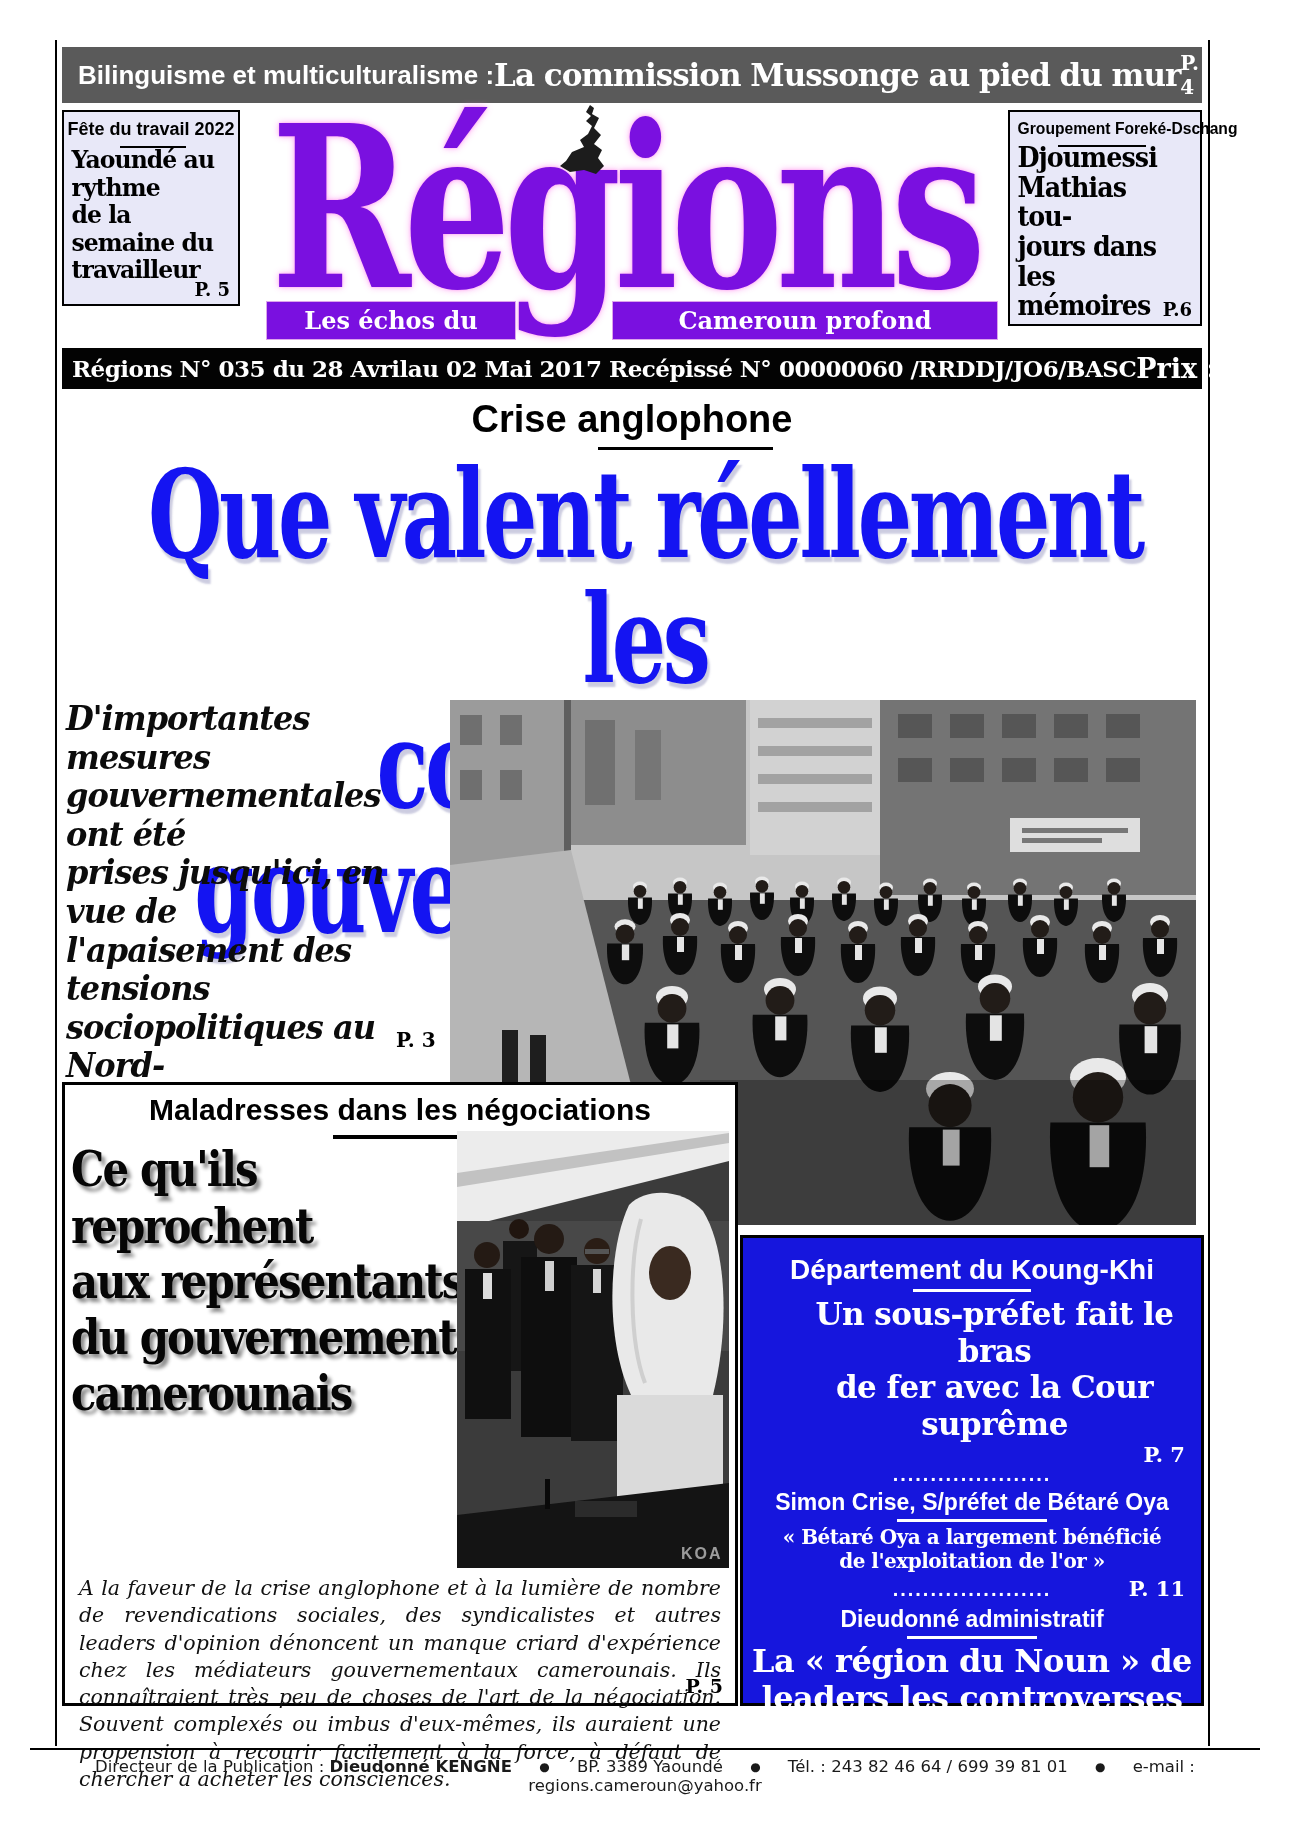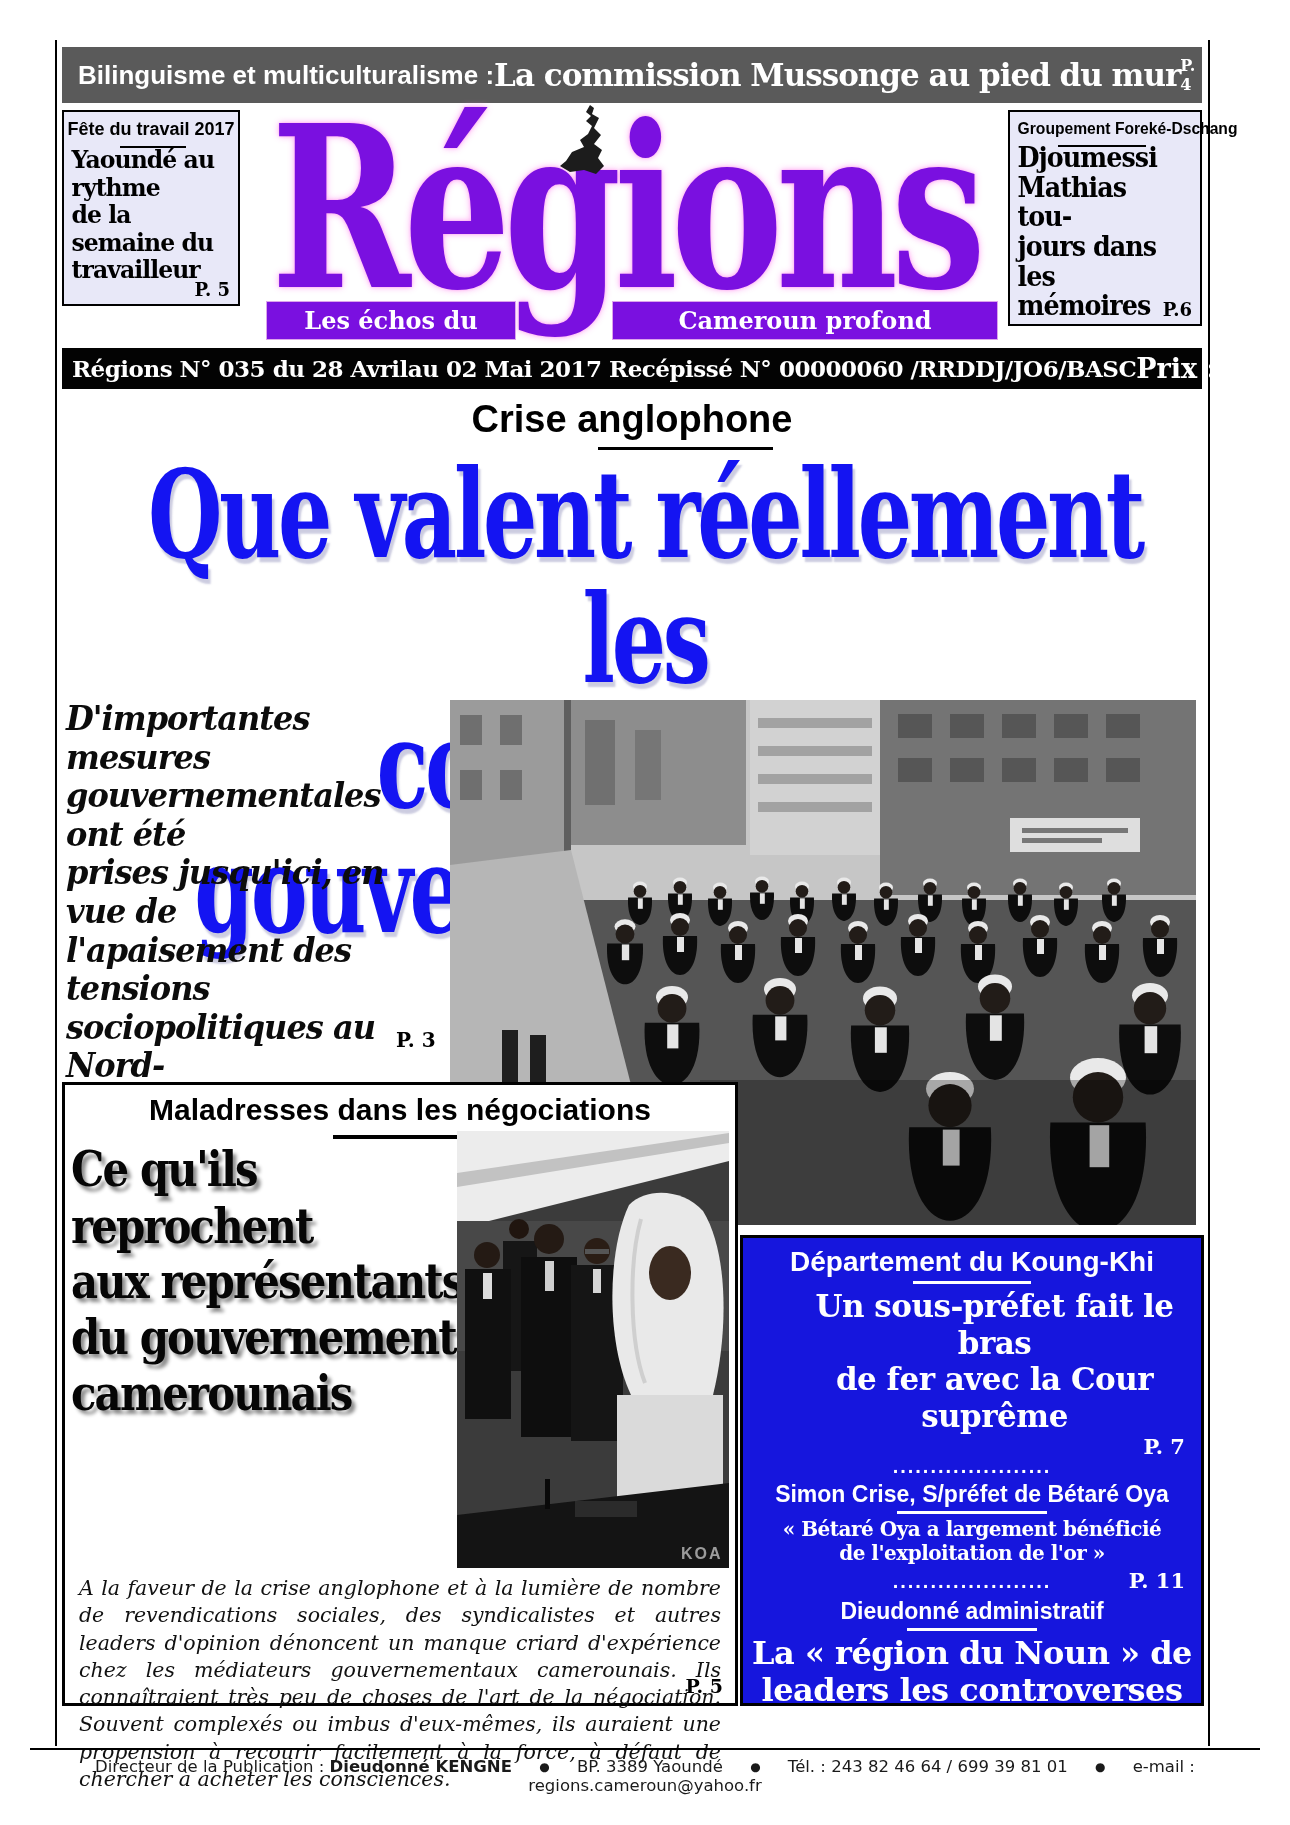--- a/index.html
+++ b/index.html
@@ -12,21 +12,21 @@
 
   
   .vline{position:absolute;top:40px;width:2px;height:1706px;background:#000;}
 
   
   .banner{left:62px;top:47px;width:1140px;height:56px;background:#5a5a5a;
     display:flex;align-items:center;color:#fff;}
   .banner .kicker{font-weight:700;font-size:26px;margin-left:16px;white-space:nowrap;}
   .banner .title{font-family:"DejaVu Serif",serif;font-weight:700;font-size:31px;
     flex:1;text-align:center;white-space:nowrap;letter-spacing:-1px;}
-  .banner .pref{font-family:"DejaVu Serif",serif;font-weight:700;font-size:16px;margin-right:28px;}
+  .banner .pref{font-family:"DejaVu Serif",serif;font-weight:700;font-size:20px;margin-right:28px;}
 
   
   .teaser{background:#e8e8f8;border:2px solid #000;}
   .teaser .kicker{font-weight:700;font-size:18px;text-align:center;padding-top:7px;white-space:nowrap;}
   .teaser .title{font-family:"DejaVu Serif",serif;font-weight:700;line-height:1.1;
     padding:6px 6px 0 8px;transform:scaleX(.94);transform-origin:left top;letter-spacing:-1px;}
   .teaser .pref{position:absolute;right:8px;bottom:4px;font-family:"DejaVu Serif",serif;
     font-weight:700;font-size:18px;}
   .ul{position:absolute;background:#000;height:2px;}
 
@@ -98,21 +98,21 @@
 <div class="vline" style="left:55px;"></div>
 <div class="vline" style="left:1208px;"></div>
 
 <div class="abs banner">
   <span class="kicker">Bilinguisme et multiculturalisme :</span>
   <span class="title">La commission Mussonge au pied du mur</span>
   <span class="pref">P. 4</span>
 </div>
 
 <div class="abs teaser" style="left:62px;top:110px;width:174px;height:192px;">
-  <div class="kicker" style="font-size:18px;">Fête du travail 2017</div>
+  <div class="kicker" style="font-size:18px;">Fête du travail 2022</div>
   <div class="ul" style="left:56px;top:34px;width:66px;"></div>
   <div class="title prelines" style="font-size:25px;">Yaoundé au rythme
 de la semaine du
 travailleur</div>
   <div class="pref">P. 5</div>
 </div>
 
 <div class="abs masthead">Régions</div>
 <svg class="abs" style="left:556px;top:104px;" width="54" height="72" viewBox="0 0 54 72">
   <path fill="#1c1c1c" d="M34,1 L30,8 L35,12 L30,17 L36,22 L32,30 L24,36 L28,43 L16,48 L10,57 L4,62 L14,68 L28,66 L40,70 L48,62 L42,54 L46,46 L38,40 L45,31 L38,24 L43,14 L36,10 L38,4 Z"></path>
@@ -263,21 +263,21 @@
       <rect x="88" y="348" width="5" height="30" fill="#090909"></rect>
       <text x="224" y="428" font-size="16" font-weight="bold" letter-spacing="2" fill="#c9c9c9" opacity="0.75" font-family="Liberation Sans, sans-serif">KOA</text>
     </svg>
   </div>
 
   <div class="body">A la faveur de la crise anglophone et à la lumière de nombre de revendications sociales, des syndicalistes et autres leaders d'opinion dénoncent un manque criard d'expérience chez les médiateurs gouvernementaux camerounais. Ils connaîtraient très peu de choses de l'art de la négociation. Souvent complexés ou imbus d'eux-mêmes, ils auraient une propension à recourir facilement à la force, à défaut de chercher à acheter les consciences.</div>
   <div class="pref">P. 5</div>
 </div>
 
 <div class="abs bluebox">
-  <div class="k" style="font-size:28px;margin-top:8px;">Département du Koung-Khi</div>
+  <div class="k" style="font-size:28px;margin-top:16px;">Département du Koung-Khi</div>
   <div class="bb-ul" style="width:118px;"></div>
   <div class="bb-title prelines" style="font-size:31px;padding-left:45px;">Un sous-préfet fait le bras
 de fer avec la Cour suprême</div>
   <div class="bb-pref">P. 7</div>
   <div class="bb-dots">.....................</div>
 
   <div class="k" style="font-size:23px;margin-top:8px;">Simon Crise, S/préfet de  Bétaré Oya</div>
   <div class="bb-ul" style="width:150px;"></div>
   <div class="bb-title prelines" style="font-size:20px;">« Bétaré Oya a largement bénéficié
 de l'exploitation de l'or »</div>

